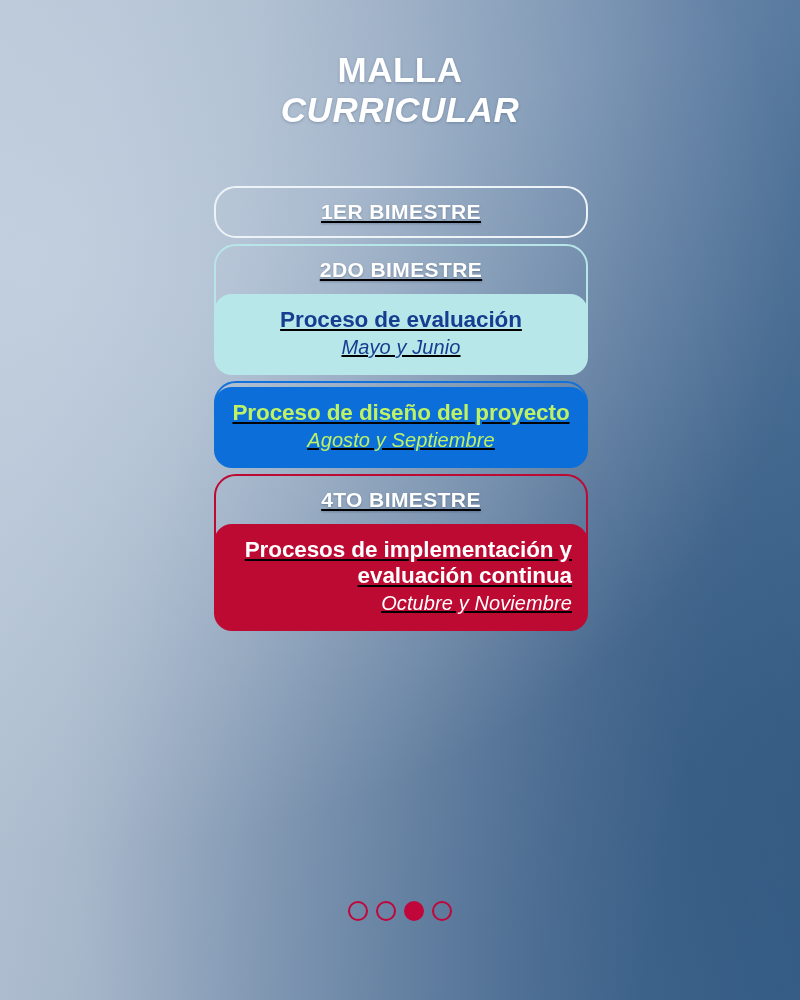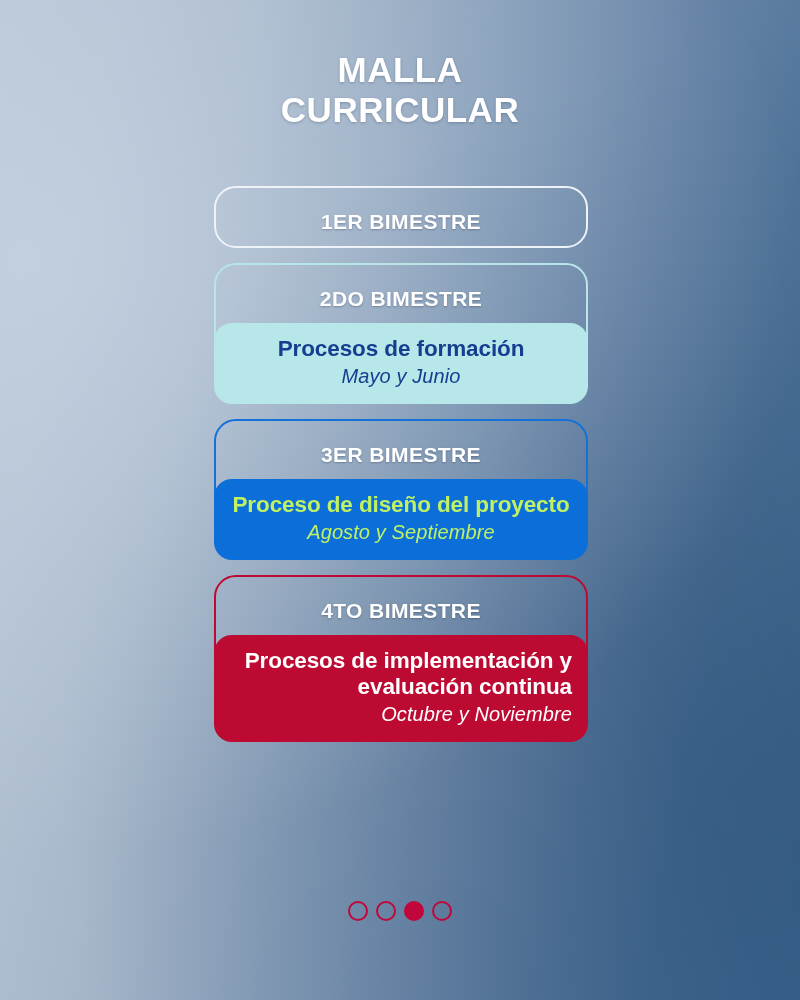--- a/index.html
+++ b/index.html
@@ -73,40 +73,42 @@
   .title-line1 {
     display: block;
     font-size: 35px;
     font-weight: 700;
     letter-spacing: 0.5px;
   }
   .title-line2 {
     display: block;
     font-size: 35px;
     font-weight: 700;
+    font-style: italic;
     letter-spacing: 0.5px;
     margin-top: 5px;
   }
 
   
   .cards {
     position: absolute;
     top: 186px;
     left: 214px;
     width: 374px;
   }
 
   .card {
     position: relative;
     border-radius: 22px;
     border-width: 2px;
     border-style: solid;
     background: transparent;
-    margin-bottom: 15px;
-    padding-top: 14px;
+    margin-bottom: 6px;
+    padding-top: 4px;
+    text-decoration: underline;
   }
 
   .card-header {
     text-align: center;
     color: #ffffff;
     font-size: 21px;
     font-weight: 700;
     letter-spacing: 0.4px;
     padding: 8px 10px 12px 10px;
     text-shadow: 0 1px 2px rgba(16,36,62,0.30);
@@ -194,27 +196,26 @@
 
     <div class="cards">
 
       <div class="card card--c1">
         <div class="card-header">1ER BIMESTRE</div>
       </div>
 
       <div class="card card--c2">
         <div class="card-header">2DO BIMESTRE</div>
         <div class="card-body">
-          <div class="card-title">Procesos de formación</div>
+          <div class="card-title">Proceso de evaluación</div>
           <div class="card-subtitle">Mayo y Junio</div>
         </div>
       </div>
 
       <div class="card card--c3">
-        <div class="card-header">3ER BIMESTRE</div>
         <div class="card-body">
           <div class="card-title">Proceso de diseño del proyecto</div>
           <div class="card-subtitle">Agosto y Septiembre</div>
         </div>
       </div>
 
       <div class="card card--c4">
         <div class="card-header">4TO BIMESTRE</div>
         <div class="card-body">
           <div class="card-title">Procesos de implementación y evaluación continua</div>

